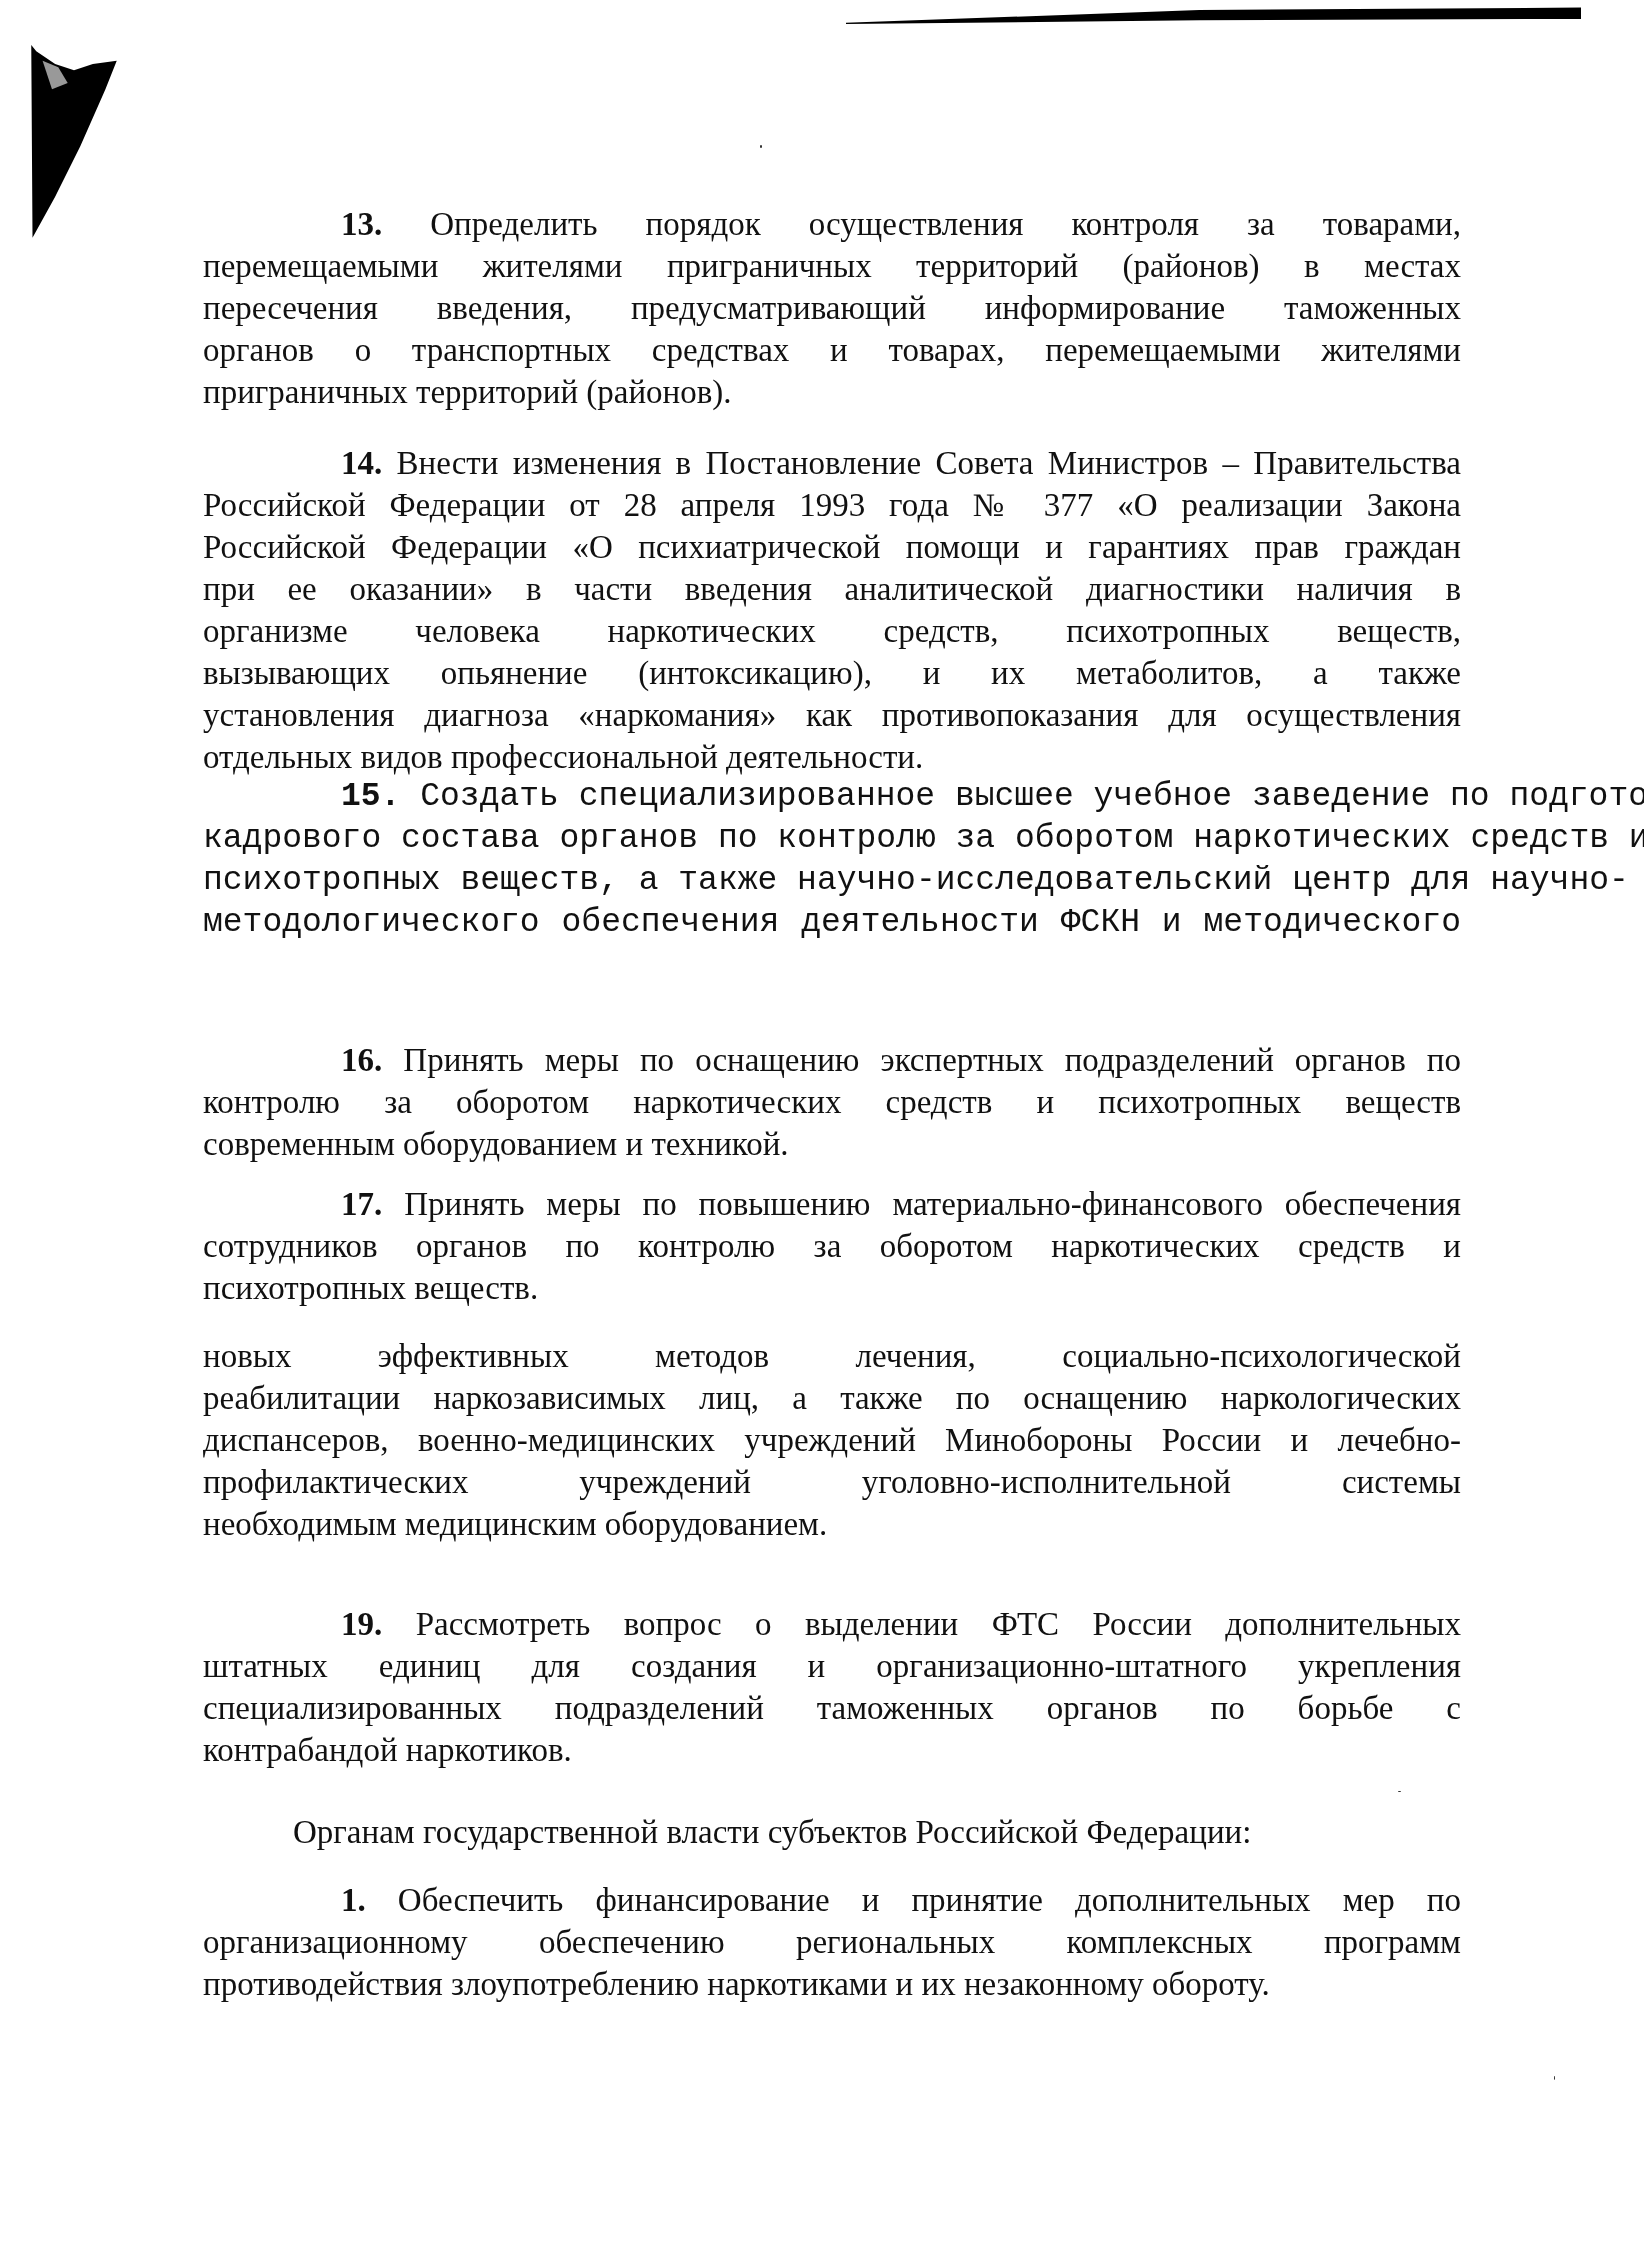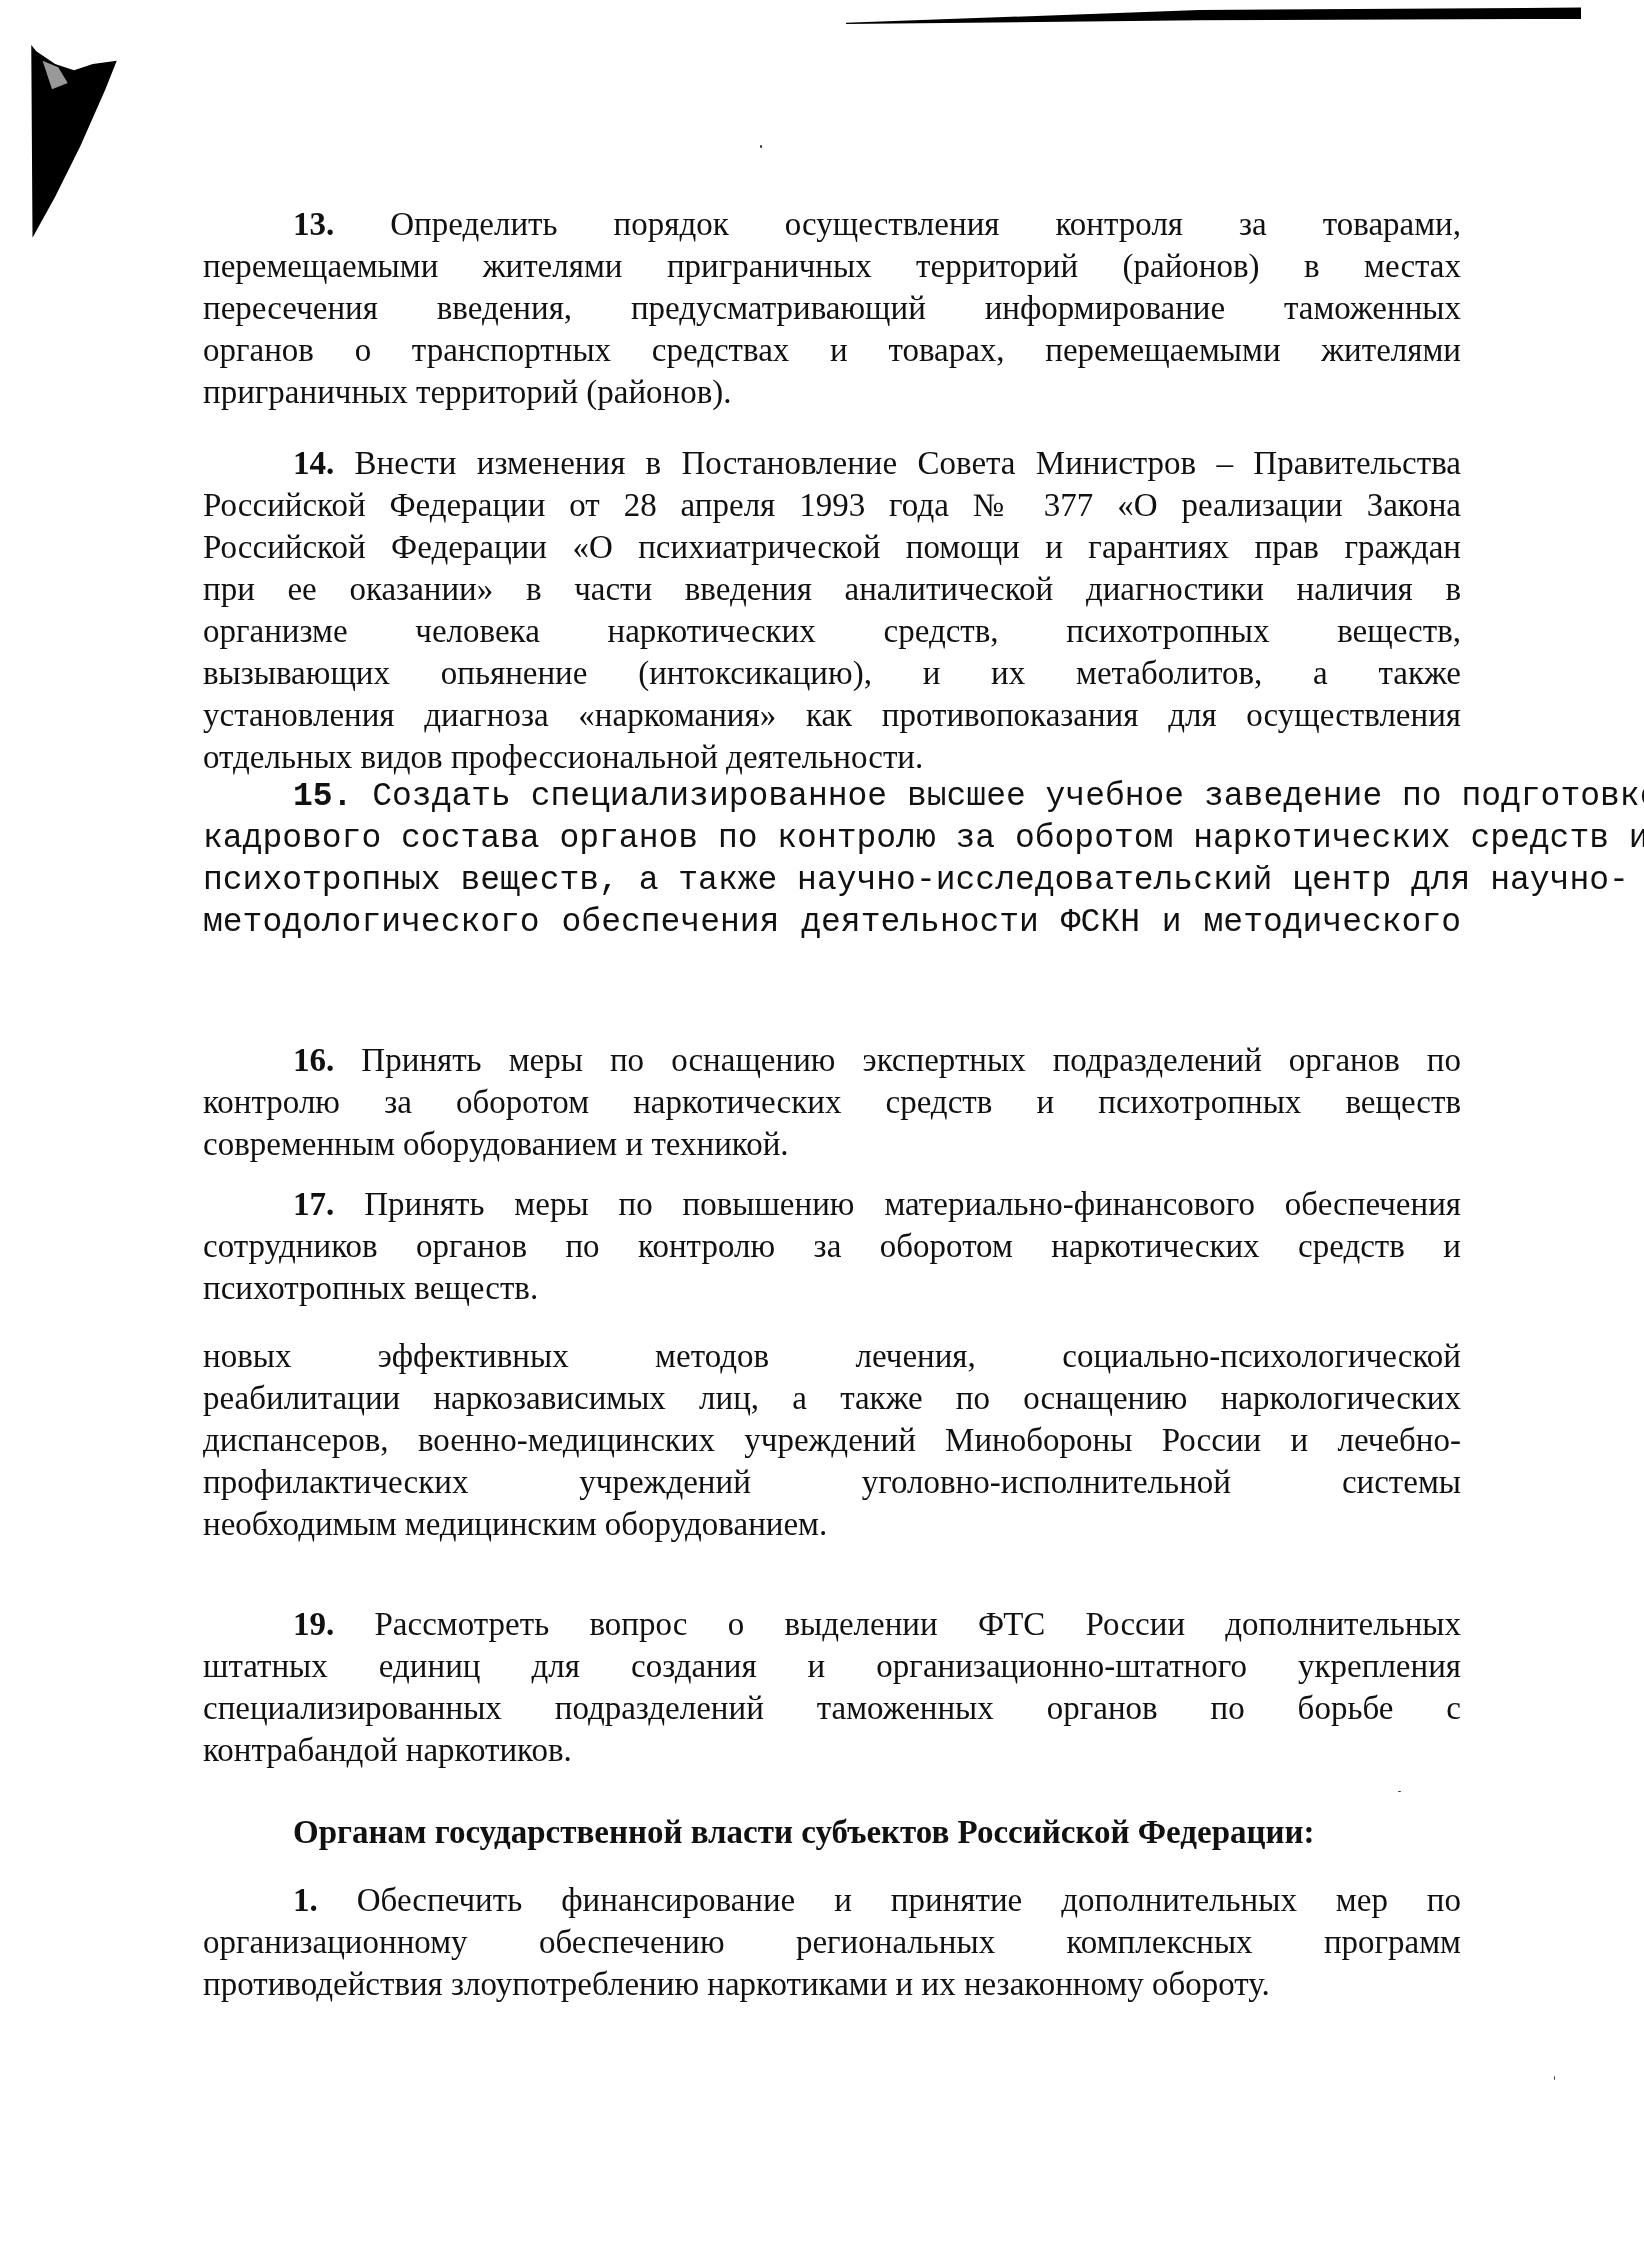--- a/index.html
+++ b/index.html
@@ -8,22 +8,22 @@
   .scan-bar { position: absolute; left: 846px; top: 5px; width: 735px; height: 19px; }
   .scan-wedge { position: absolute; left: 30px; top: 45px; width: 88px; height: 196px; }
   .text { position: absolute; left: 203px; width: 1258px;
           font-family: "Liberation Serif", "DejaVu Serif", serif;
           font-size: 33px; color: #111111; }
   .para { position: absolute; left: 0; width: 1258px; }
   .line { display: block; height: 42px; line-height: 42px; white-space: nowrap;
           text-align: justify; text-align-last: justify; }
   .line.first { padding-left: 90px; }
   .line.last { text-align-last: left; }
-  .num { font-weight: bold; }
-  .heading { position: absolute; left: 90px; font-weight: bold; white-space: nowrap; line-height: 42px; }
+  .num { font-weight: bold; margin-left: 48px; }
+  .heading { position: absolute; left: 90px; font-weight: normal; white-space: nowrap; line-height: 42px; }
   .speck { position: absolute; background: #333; border-radius: 50%; }
 </style>
 </head>
 <body>
 
 <div class="page">
 
   <svg class="scan-bar" viewBox="0 0 1165 30" preserveAspectRatio="none">
     <polygon points="0,28 560,8 1165,4 1165,22 560,24 0,30" fill="#000"></polygon>
   </svg>

